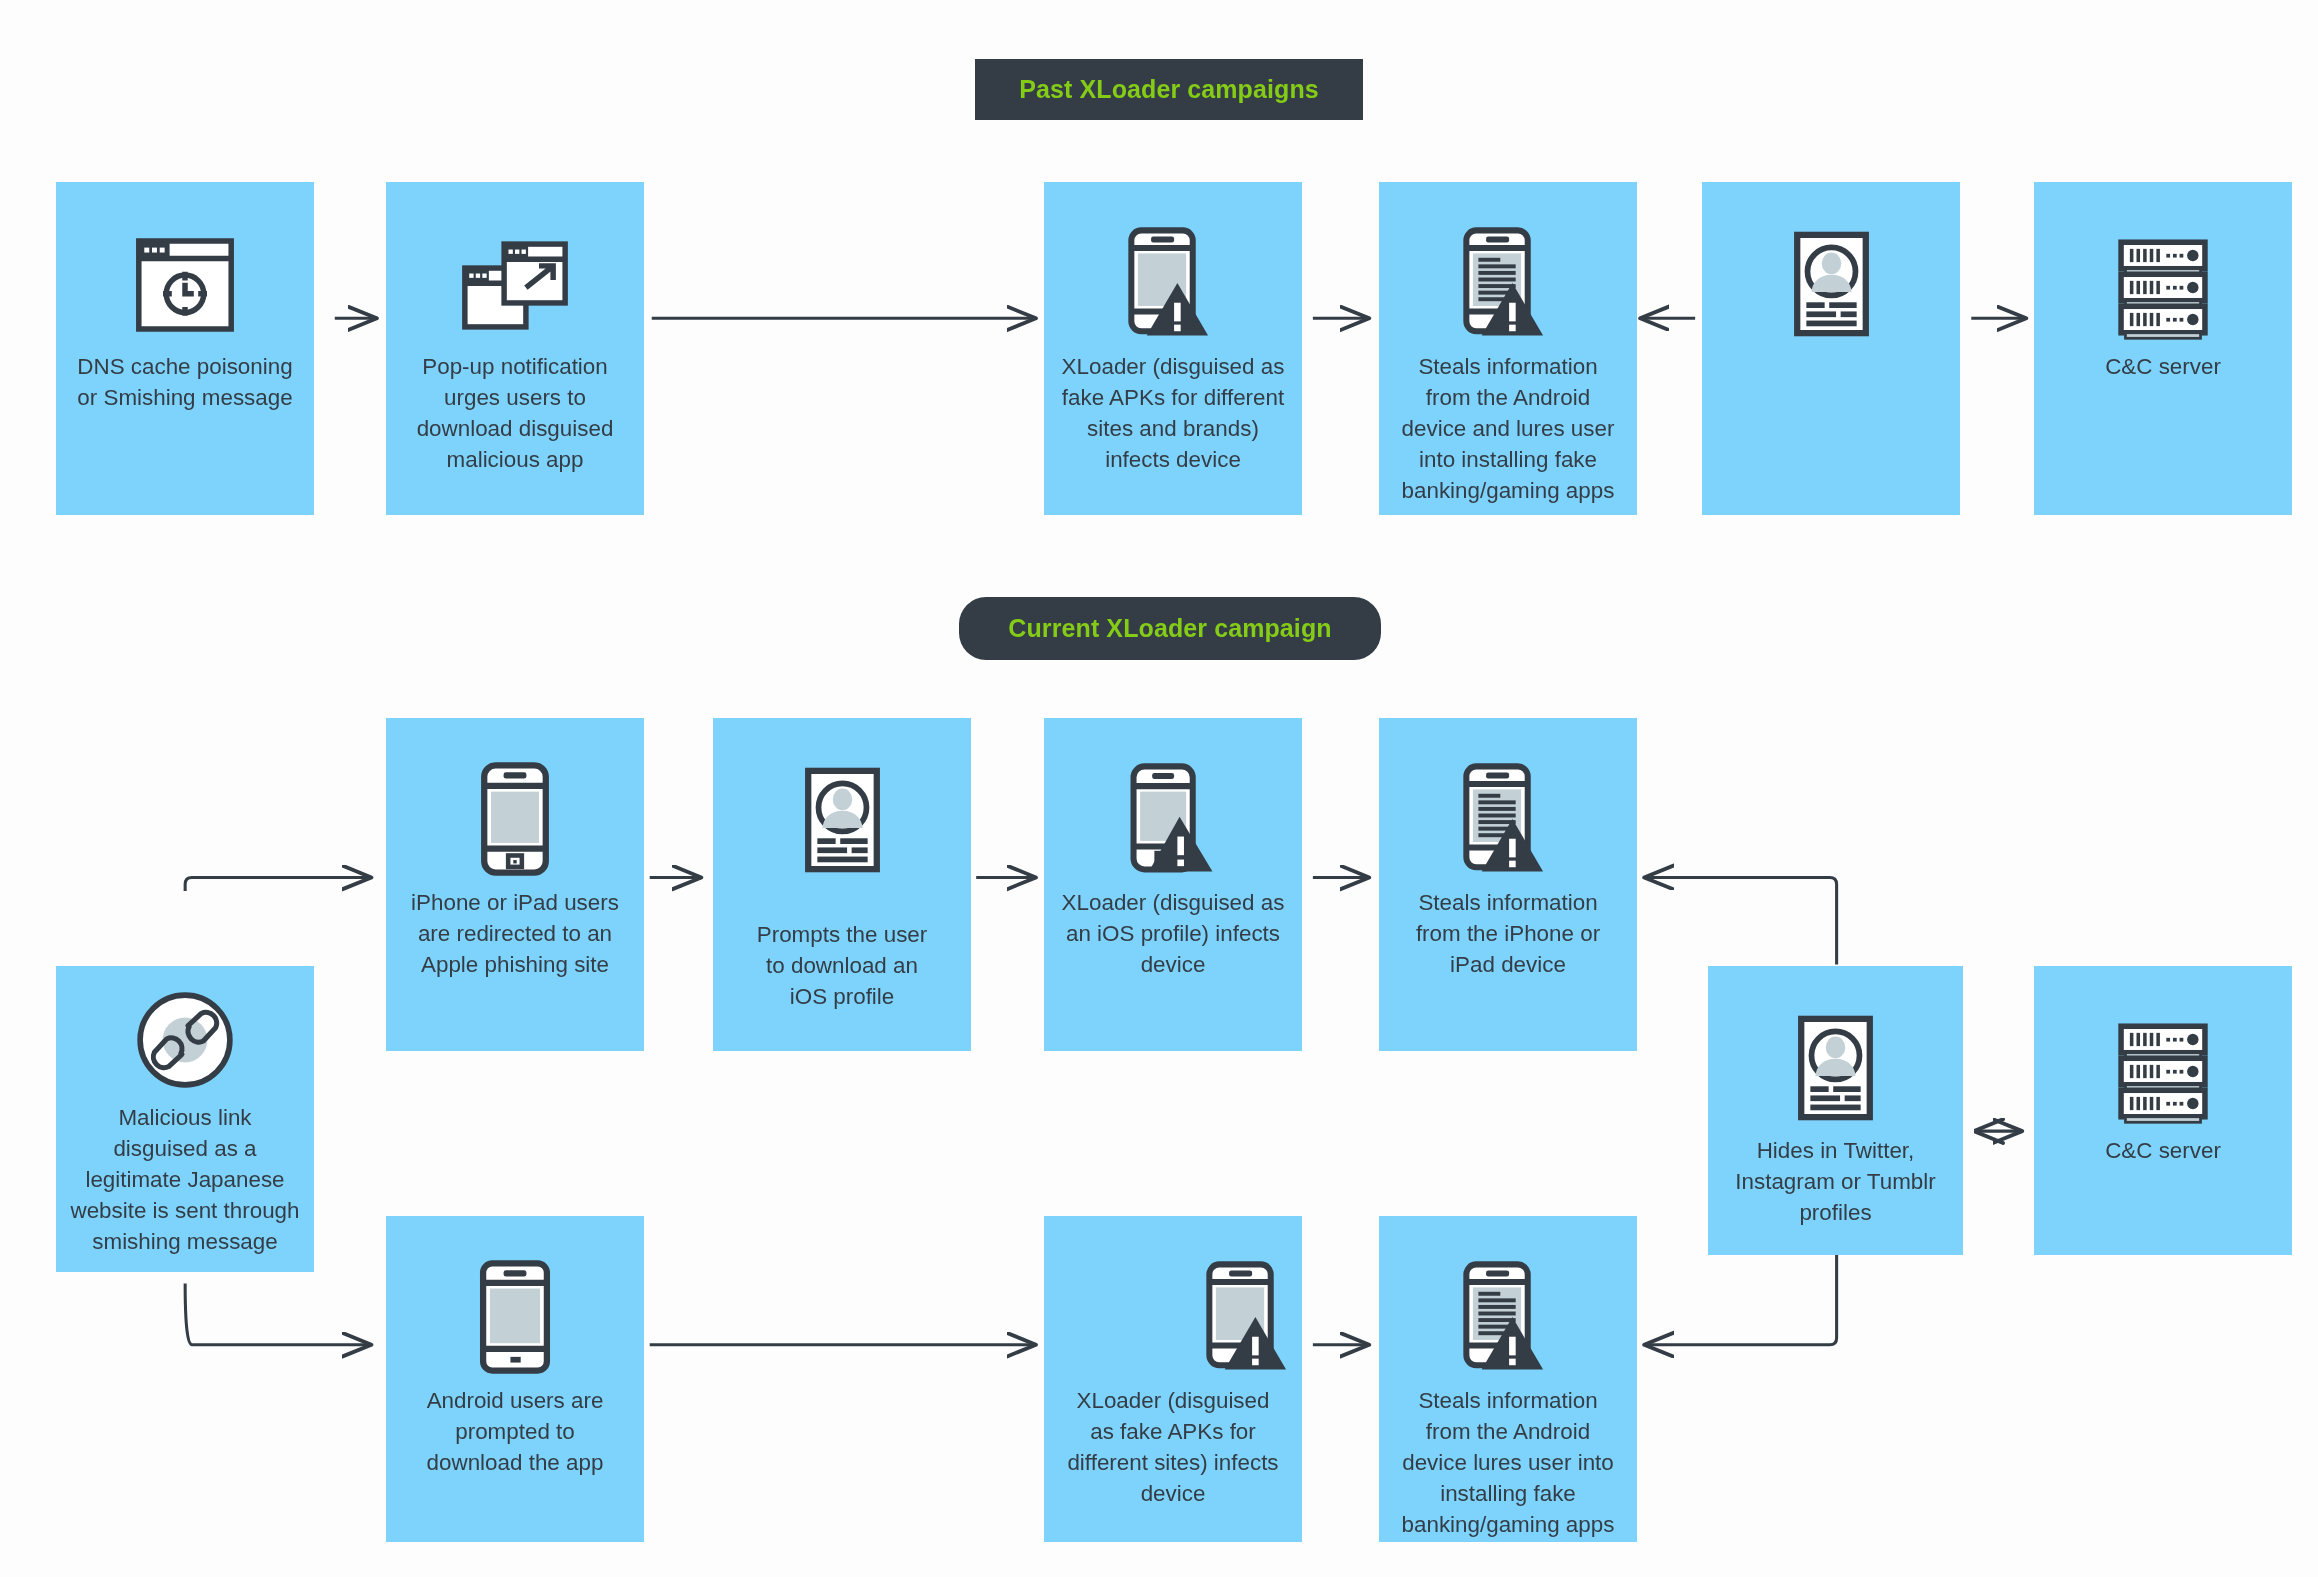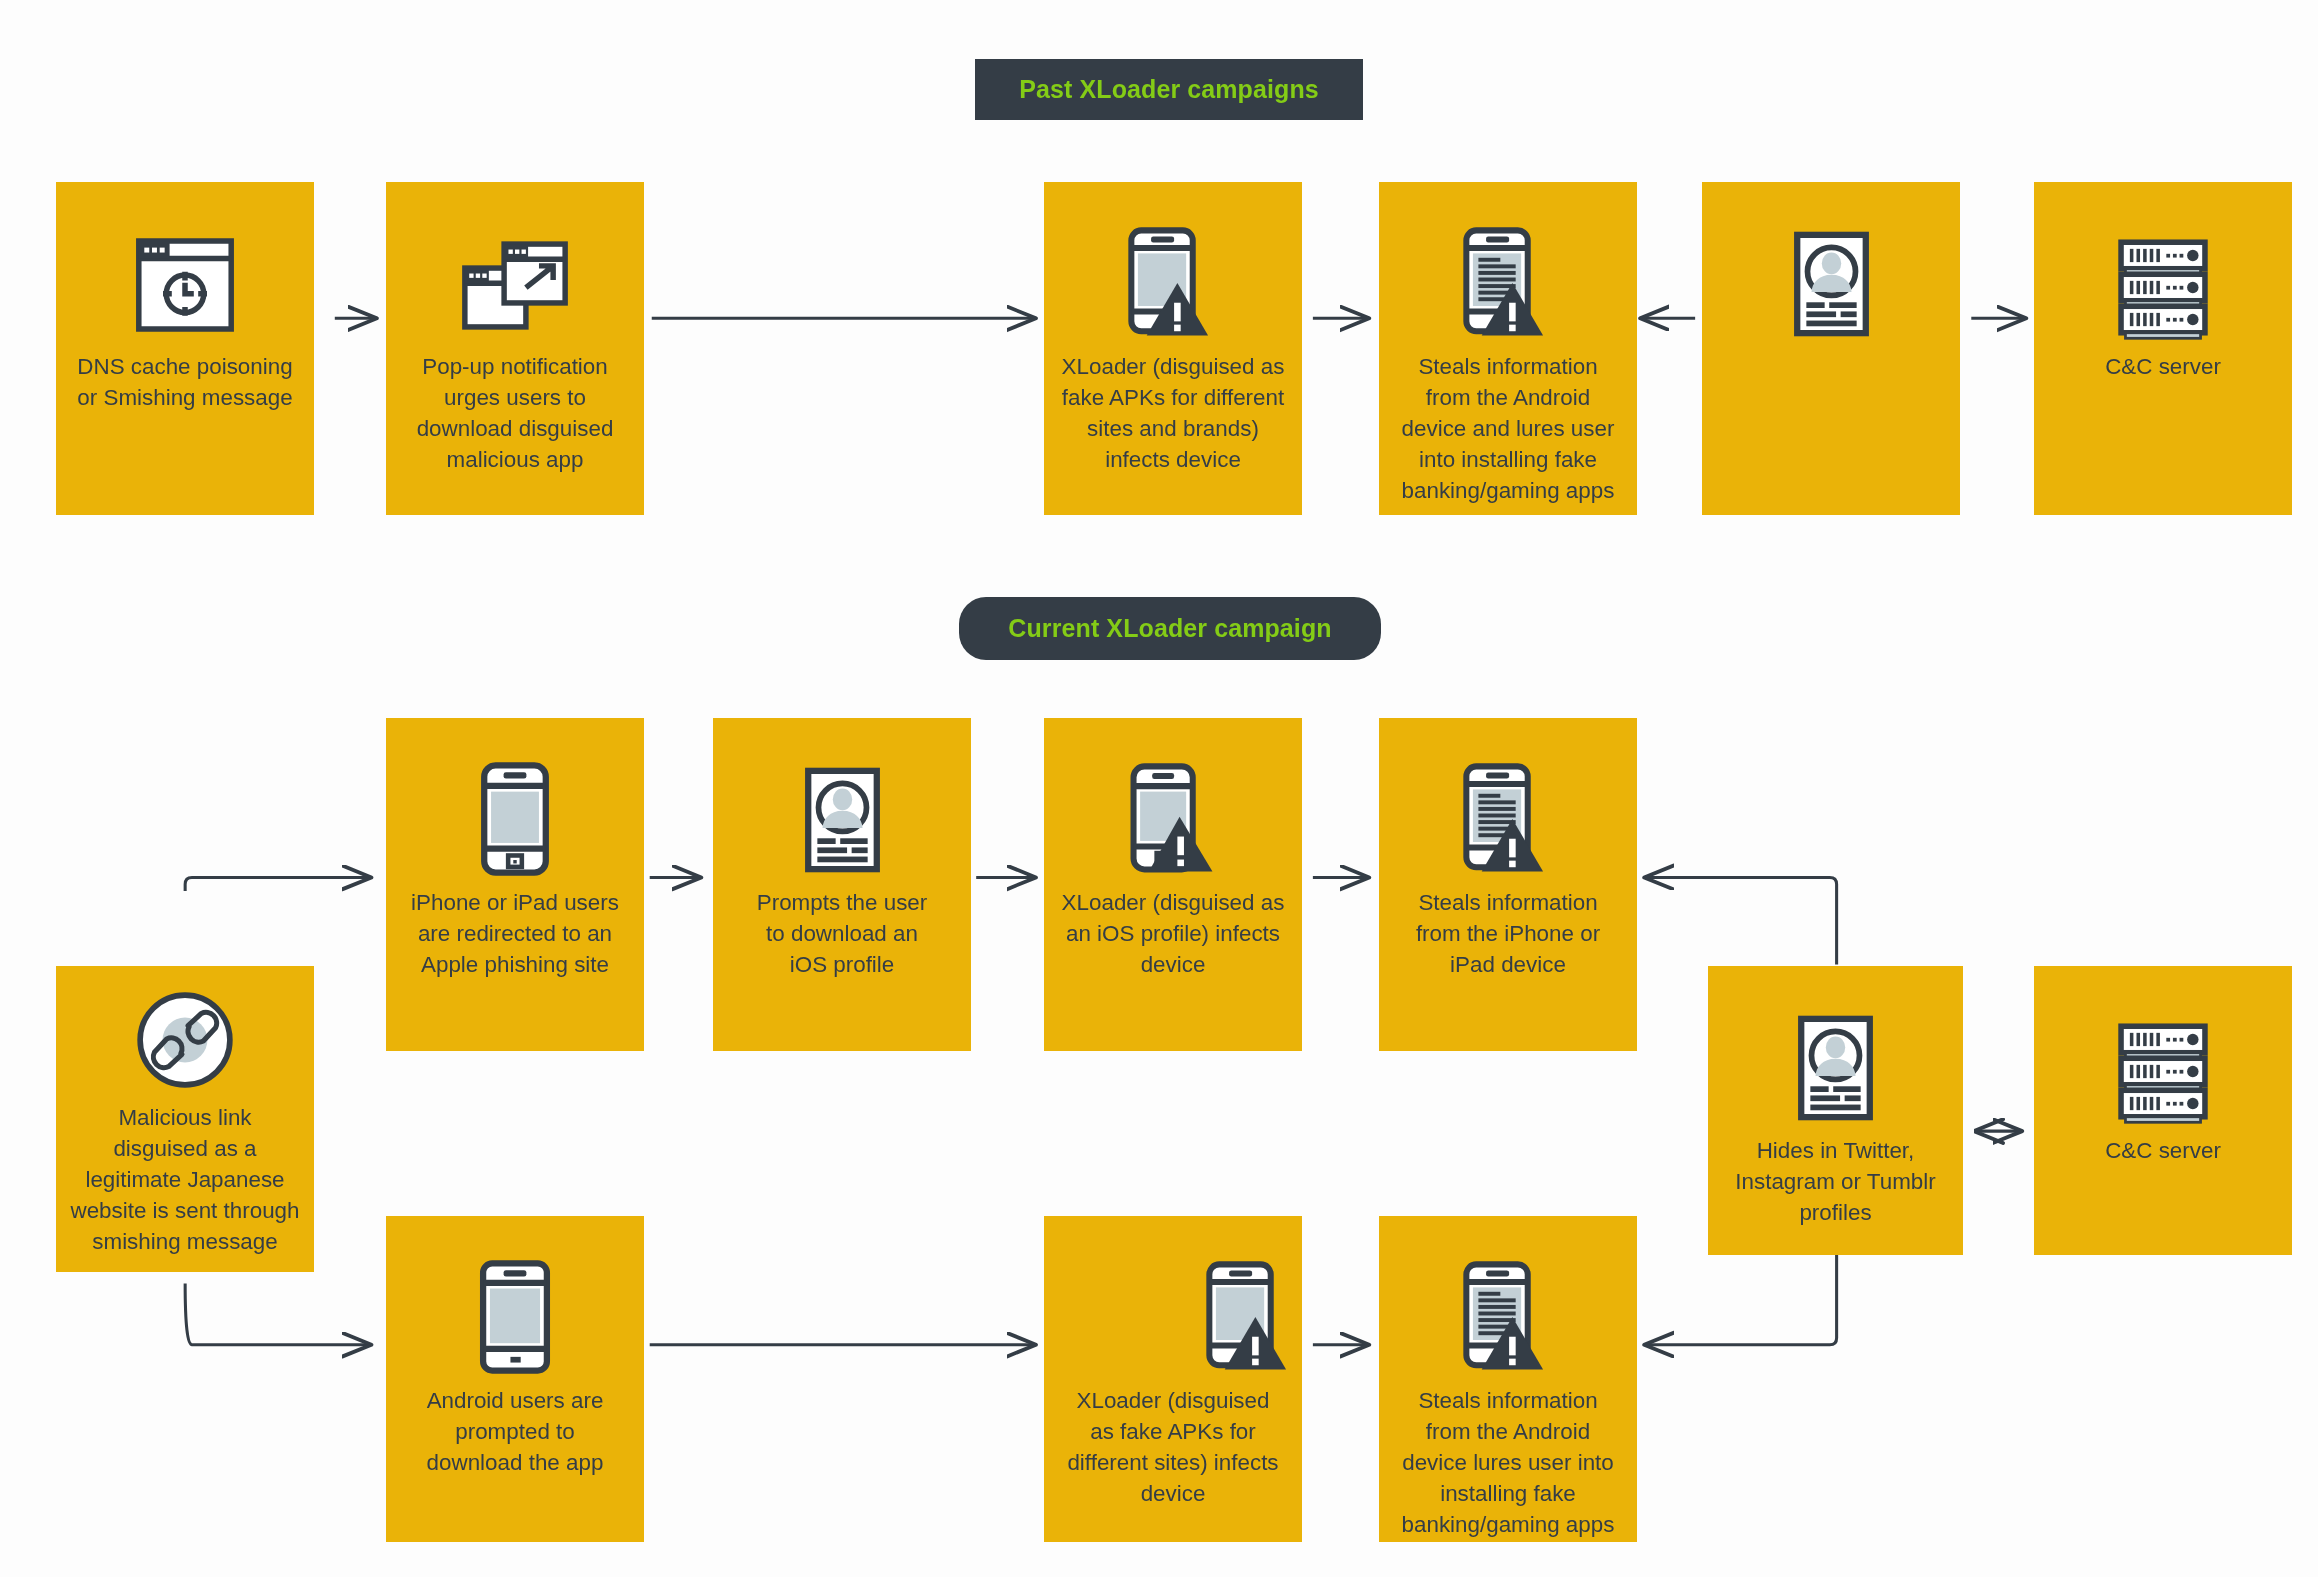--- a/index.html
+++ b/index.html
@@ -3,21 +3,21 @@
 <meta charset="utf-8">
 <style>
   html,body{margin:0;padding:0;background:#fdfdfd;}
   body{font-family:"Liberation Sans","DejaVu Sans",sans-serif;}
   #stage{position:relative;width:2319px;height:1578px;background:#fdfdfd;overflow:hidden;}
 
   .sect-title{position:absolute;background:#343d46;color:#84cc16;
     font-weight:bold;letter-spacing:0.1px;display:flex;align-items:center;justify-content:center;
     font-size:25px;}
 
-  .node{position:absolute;background:#eab308;display:flex;flex-direction:column;
+  .node{position:absolute;background:#7dd3fc;display:flex;flex-direction:column;
     align-items:center;}
   .node .ico{margin-top:39px;height:119px;display:flex;align-items:flex-end;justify-content:center;}
   .node .cap{margin-top:11px;width:100%;text-align:center;color:#343d46;
     font-size:22.4px;line-height:31px;padding:0 5.4px;box-sizing:border-box;}
 
   svg{display:block;overflow:visible;}
   .lk{position:absolute;left:0;top:0;width:2319px;height:1578px;pointer-events:none;}
 </style>
 </head>
 <body>
@@ -248,21 +248,21 @@
         <path d="M8 21 H62 M8 76 H62" stroke="#343d46" stroke-width="5.5"></path>
         <rect x="25" y="9" width="20" height="5.5" rx="2" fill="#343d46"></rect>
         <rect x="29" y="82" width="12" height="10" fill="none" stroke="#343d46" stroke-width="4"></rect>
         <rect x="33.5" y="86" width="3" height="3" fill="#343d46"></rect>
         <rect x="14" y="26" width="42" height="45" fill="#c3d0d6"></rect>
       </svg>
     </div>
     <div class="cap">iPhone or iPad users<br>are redirected to an<br>Apple phishing site</div>
   </div>
 
-  <div class="node" style="left:713px;top:718px;width:258px;height:333px;">
+  <div class="node" style="left:713px;top:718px;width:258px;height:333px;gap:32px;">
     <div class="ico">
       <svg width="101" height="112" viewBox="0 0 88 98">
         <rect x="14" y="6" width="60" height="86" fill="#ffffff" stroke="#343d46" stroke-width="5.5"></rect>
         <circle cx="44" cy="38" r="21" fill="#ffffff" stroke="#343d46" stroke-width="5"></circle>
         <g fill="#c3d0d6">
           <ellipse cx="44" cy="31" rx="8.5" ry="9.5"></ellipse>
           <path d="M44 41 C33 41 27 48 26.5 56 L61.5 56 C61 48 55 41 44 41 Z"></path>
         </g>
         <g fill="#343d46">
           <rect x="22" y="65" width="16" height="5"></rect>

